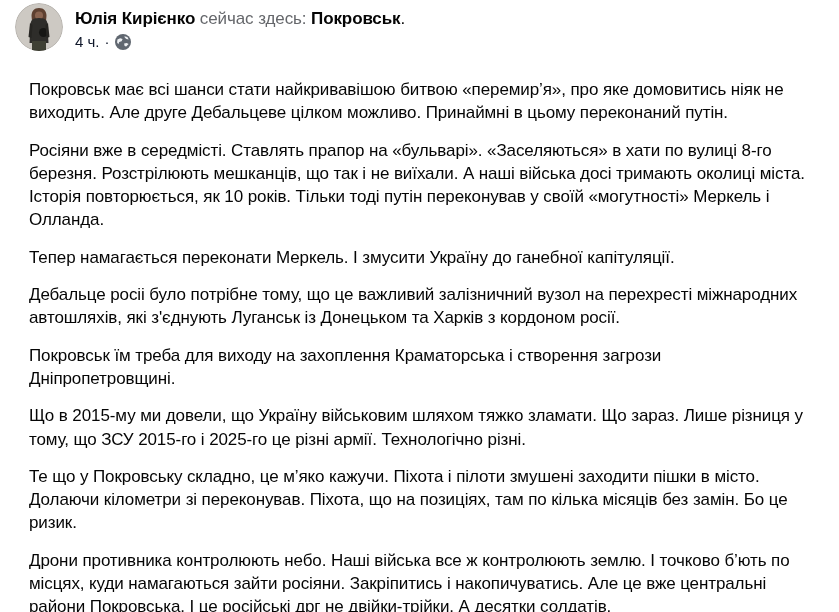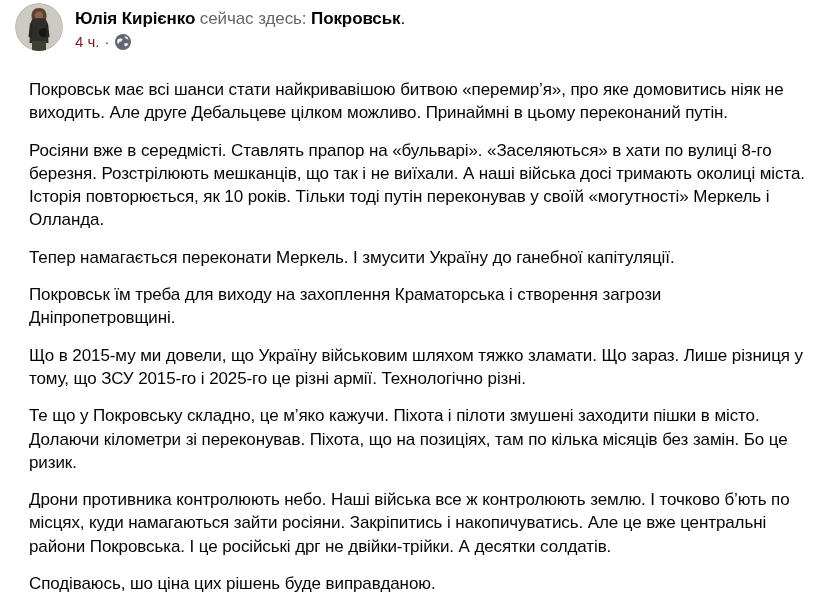--- a/index.html
+++ b/index.html
@@ -38,21 +38,21 @@
     line-height: 22px;
     color: #050505;
     letter-spacing: -0.1px;
   }
   .bold { font-weight: 700; }
   .muted { color: #65676B; }
   .meta-line {
     margin-top: 3px;
     font-size: 15px;
     line-height: 18px;
-    color: #7f1d1d;
+    color: #0f172a;
     display: flex;
     align-items: center;
   }
   .meta-line .sep { margin: 0 5px; }
   .globe-icon { display: inline-flex; }
   .globe-icon svg { display: block; }
   .post-body {
     padding: 13px 14px 0 15px;
     font-size: 17px;
     line-height: 23.3px;
@@ -102,20 +102,21 @@
           </svg>
         </span>
       </div>
     </div>
   </div>
 
   <div class="post-body" id="post-body">
       <div class="para">Покровськ має всі шанси стати найкривавішою битвою «перемир’я», про яке домовитись ніяк не виходить. Але друге Дебальцеве цілком можливо. Принаймні в цьому переконаний путін.</div>
       <div class="para">Росіяни вже в середмісті. Ставлять прапор на «бульварі». «Заселяються» в хати по вулиці 8-го березня. Розстрілюють мешканців, що так і не виїхали. А наші війська досі тримають околиці міста. Історія повторюється, як 10 років. Тільки тоді путін переконував у своїй «могутності» Меркель і Олланда.</div>
       <div class="para">Тепер намагається переконати Меркель. І змусити Україну до ганебної капітуляції.</div>
+      <div class="para">Дебальце росіі було потрібне тому, що це важливий залізничний вузол на перехресті міжнародних автошляхів, які з'єднують Луганськ із Донецьком та Харків з кордоном росії.</div>
       <div class="para">Покровськ їм треба для виходу на захоплення Краматорська і створення загрози Дніпропетровщині.</div>
       <div class="para">Що в 2015-му ми довели, що Україну військовим шляхом тяжко зламати. Що зараз. Лише різниця у тому, що ЗСУ 2015-го і 2025-го це різні армії. Технологічно різні.</div>
       <div class="para">Те що у Покровську складно, це м’яко кажучи. Піхота і пілоти змушені заходити пішки в місто. Долаючи кілометри зі переконував. Піхота, що на позиціях, там по кілька місяців без замін. Бо це ризик.</div>
       <div class="para">Дрони противника контролюють небо. Наші війська все ж контролюють землю. І точково б’ють по місцях, куди намагаються зайти росіяни. Закріпитись і накопичуватись. Але це вже центральні райони Покровська. І це російські дрг не двійки-трійки. А десятки солдатів.</div>
       <div class="para">Сподіваюсь, шо ціна цих рішень буде виправданою.</div>
     </div>
 
 </div>
 
 </body></html>

